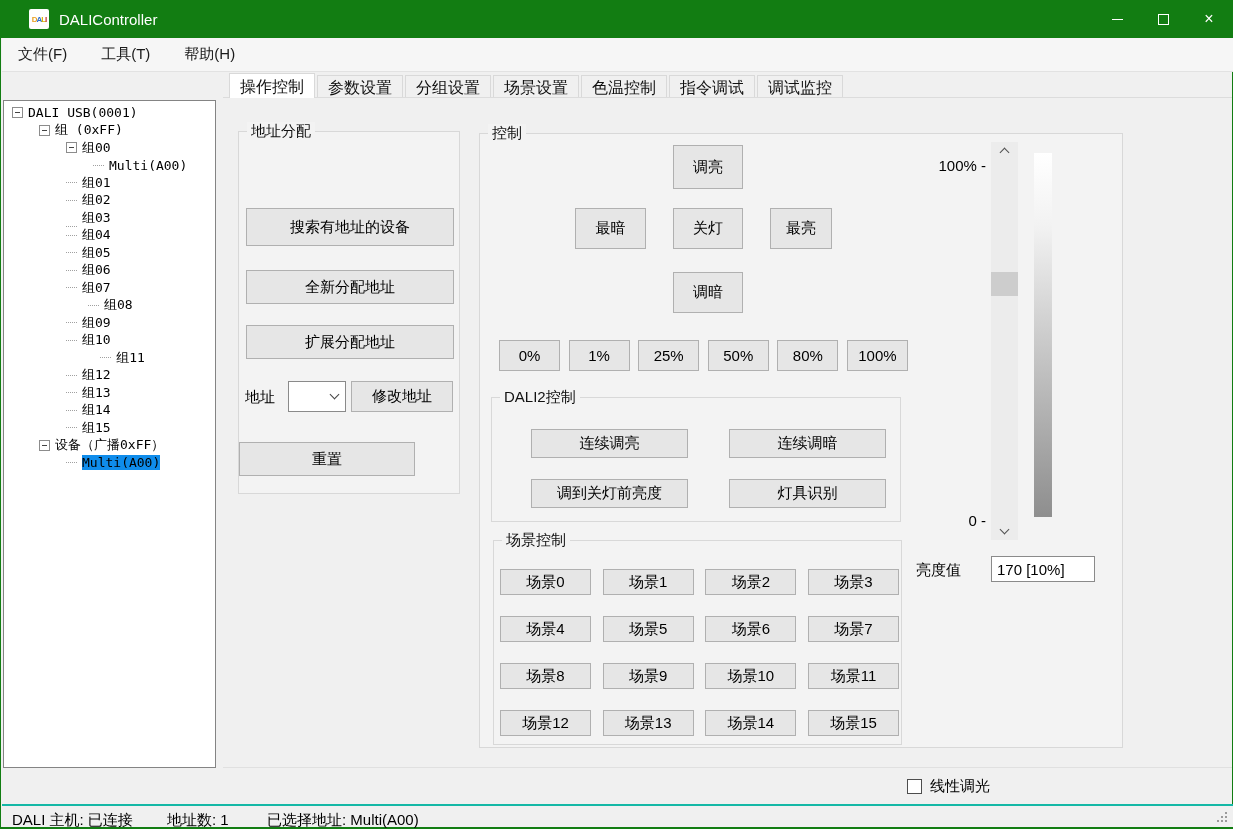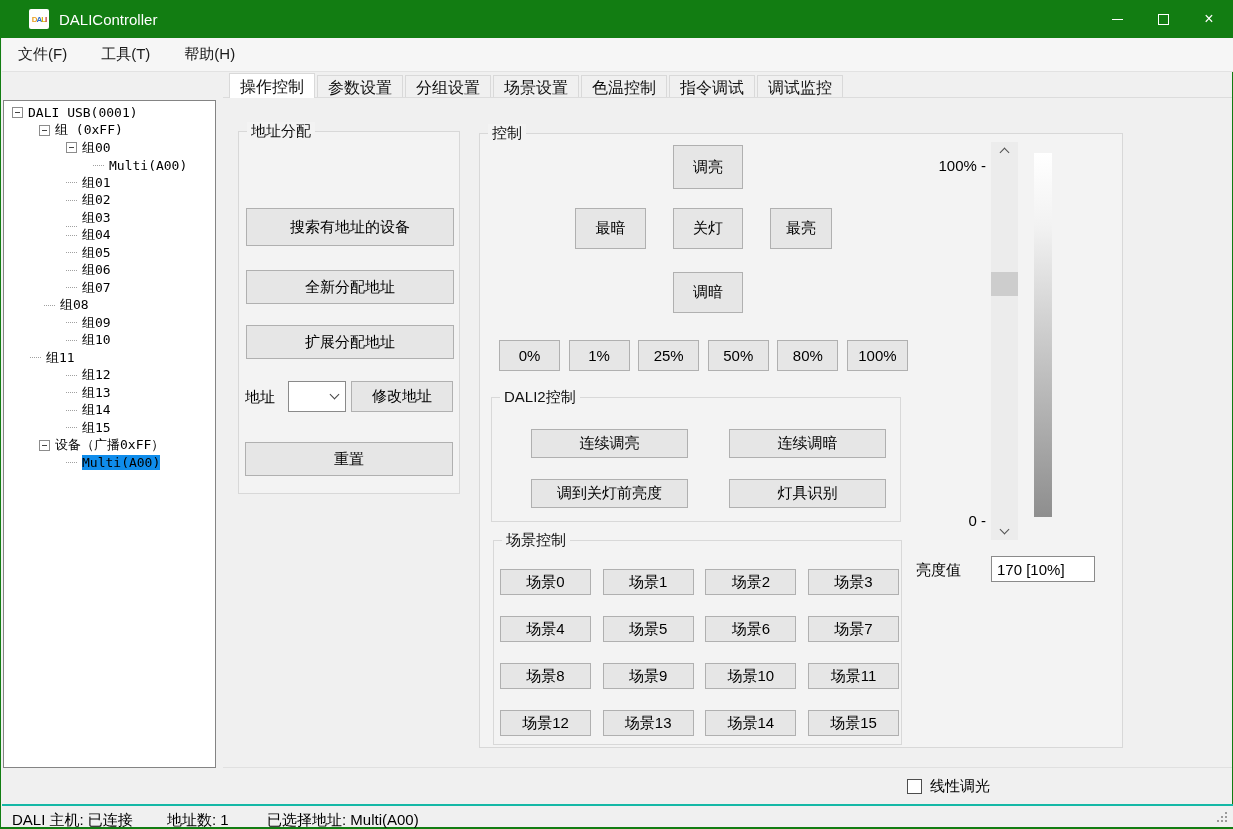--- a/index.html
+++ b/index.html
@@ -62,21 +62,21 @@
   .addr-buttons .btn { position:absolute; left:7px; width:208px; }
   .addr-buttons .btn:nth-child(1){ top:21px; height:40px; }
   .addr-buttons .btn:nth-child(2){ top:76px; height:38px; }
   .addr-buttons .btn:nth-child(3){ top:138px; height:34px; }
   .addr-buttons .btn:nth-child(4){ top:193px; height:34px; }
   .addr-label { position:absolute; left:7px; top:257px; font-size:15px; }
   .combo { position:absolute; left:50px; top:250px; width:58px; height:31px; background:#fff;
            border:1px solid #8a8a8a; display:flex; align-items:center; justify-content:flex-end; padding-right:7px; }
   .chev { width:7px; height:7px; border-right:1px solid #444; border-bottom:1px solid #444; transform:rotate(45deg); margin-top:-4px; }
   .modify-btn { position:absolute; left:113px; top:250px; width:102px; height:31px; }
-  .reset-btn  { position:absolute; left:7px; top:311px; width:208px; height:34px; }
+  .reset-btn  { position:absolute; left:1px; top:311px; width:176px; height:34px; }
 
   
   .btn-up    { position:absolute; left:193px; top:11px;  width:70px; height:44px; }
   .btn-min   { position:absolute; left:95px;  top:74px;  width:71px; height:41px; }
   .btn-off   { position:absolute; left:193px; top:74px;  width:70px; height:41px; }
   .btn-max   { position:absolute; left:290px; top:74px;  width:62px; height:41px; }
   .btn-down  { position:absolute; left:193px; top:138px; width:70px; height:41px; }
   .pct-row { position:absolute; left:19px; top:206px; width:409px; display:flex; justify-content:space-between; }
   .pct-row .btn { width:61px; height:31px; }
 
@@ -191,33 +191,33 @@
         <span class="tree-label">组05</span>
       </div>
       <div class="tree-row" style="padding-left: 62px;">
         <span class="stub"></span>
         <span class="tree-label">组06</span>
       </div>
       <div class="tree-row" style="padding-left: 62px;">
         <span class="stub"></span>
         <span class="tree-label">组07</span>
       </div>
-      <div class="tree-row" style="padding-left: 40px; align-items: center;">
+      <div class="tree-row" style="padding-left: 84px; align-items: center;">
         <span class="stub"></span>
         <span class="tree-label">组08</span>
       </div>
       <div class="tree-row" style="padding-left: 62px;">
         <span class="stub"></span>
         <span class="tree-label">组09</span>
       </div>
       <div class="tree-row" style="padding-left: 62px;">
         <span class="stub"></span>
         <span class="tree-label">组10</span>
       </div>
-      <div class="tree-row" style="padding-left: 26px;">
+      <div class="tree-row" style="padding-left: 26px; justify-content: center;">
         <span class="stub"></span>
         <span class="tree-label">组11</span>
       </div>
       <div class="tree-row" style="padding-left: 62px;">
         <span class="stub"></span>
         <span class="tree-label">组12</span>
       </div>
       <div class="tree-row" style="padding-left: 62px;">
         <span class="stub"></span>
         <span class="tree-label">组13</span>

